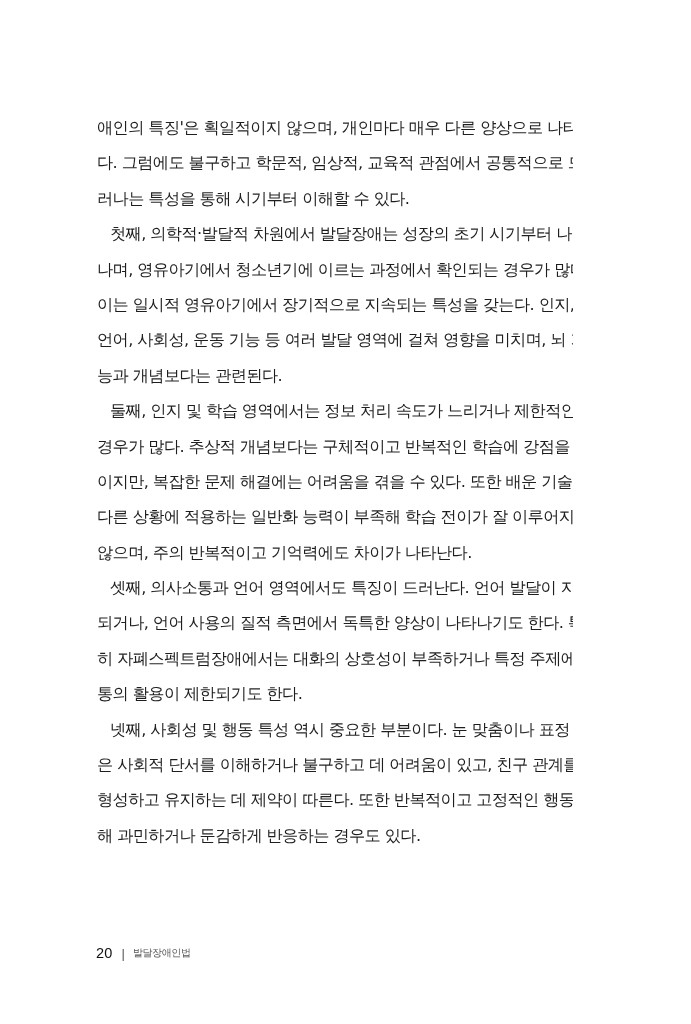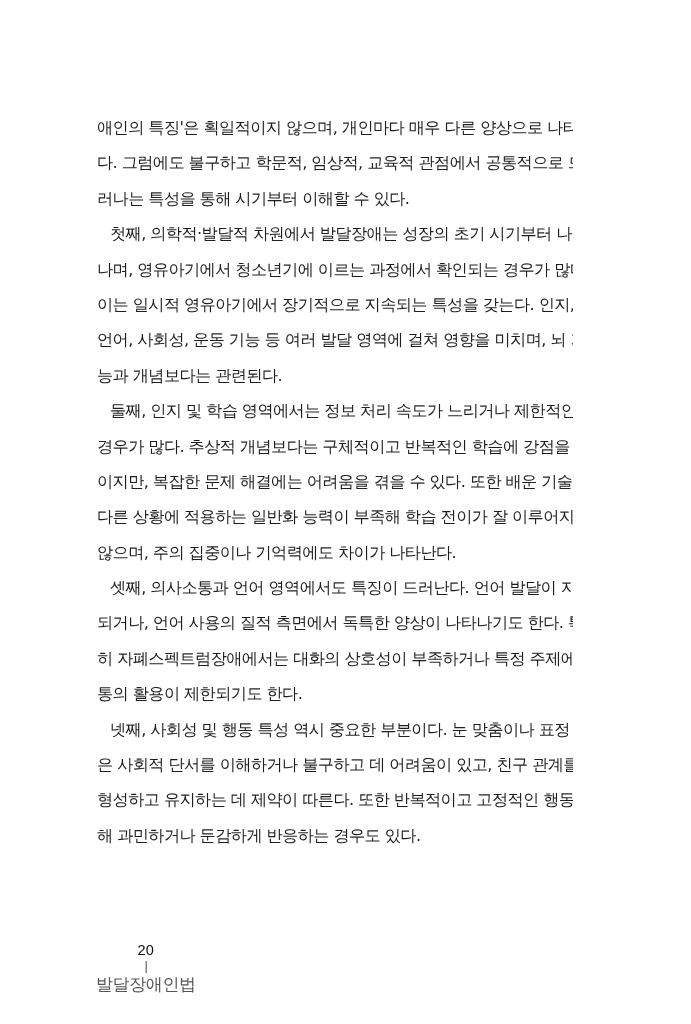--- a/index.html
+++ b/index.html
@@ -47,36 +47,35 @@
     }
     .footer {
       position: absolute;
       left: 96px;
       top: 942px;
       height: 22px;
       display: flex;
       align-items: center;
       font-family: "Liberation Sans", "DejaVu Sans", sans-serif;
       font-size: 14.5px;
-      flex-direction: column;
     }
     .page-number {
       color: #111111;
       font-weight: 400;
       letter-spacing: 0.2px;
     }
     .footer-sep {
       color: #555555;
       margin: 0 8px 0 9px;
       font-size: 13px;
     }
     .running-title {
       color: #555555;
       font-family: Liberation Mono, monospace;
-      font-size: 17px;
+      font-size: 10px;
       letter-spacing: -0.4px;
     }
   </style>
 </head>
 <body>
 
 <div class="page">
 
   <div class="body-text">
 
@@ -92,21 +91,21 @@
       <span class="line">이는 일시적 영유아기에서 장기적으로 지속되는 특성을 갖는다. 인지,</span>
       <span class="line">언어, 사회성, 운동 기능 등 여러 발달 영역에 걸쳐 영향을 미치며, 뇌 기</span>
       <span class="line last">능과 개념보다는 관련된다.</span>
     </div>
 
     <div>
       <span class="line indent">둘째, 인지 및 학습 영역에서는 정보 처리 속도가 느리거나 제한적인</span>
       <span class="line">경우가 많다. 추상적 개념보다는 구체적이고 반복적인 학습에 강점을 보</span>
       <span class="line">이지만, 복잡한 문제 해결에는 어려움을 겪을 수 있다. 또한 배운 기술을</span>
       <span class="line">다른 상황에 적용하는 일반화 능력이 부족해 학습 전이가 잘 이루어지지</span>
-      <span class="line last">않으며, 주의 집중이나 기억력에도 차이가 나타난다.</span>
+      <span class="line last">않으며, 주의 반복적이고 기억력에도 차이가 나타난다.</span>
     </div>
 
     <div>
       <span class="line indent">셋째, 의사소통과 언어 영역에서도 특징이 드러난다. 언어 발달이 지연</span>
       <span class="line">되거나, 언어 사용의 질적 측면에서 독특한 양상이 나타나기도 한다. 특</span>
       <span class="line">히 자폐스펙트럼장애에서는 대화의 상호성이 부족하거나 특정 주제에</span>
       <span class="line last">통의 활용이 제한되기도 한다.</span>
     </div>
 
     <div>

